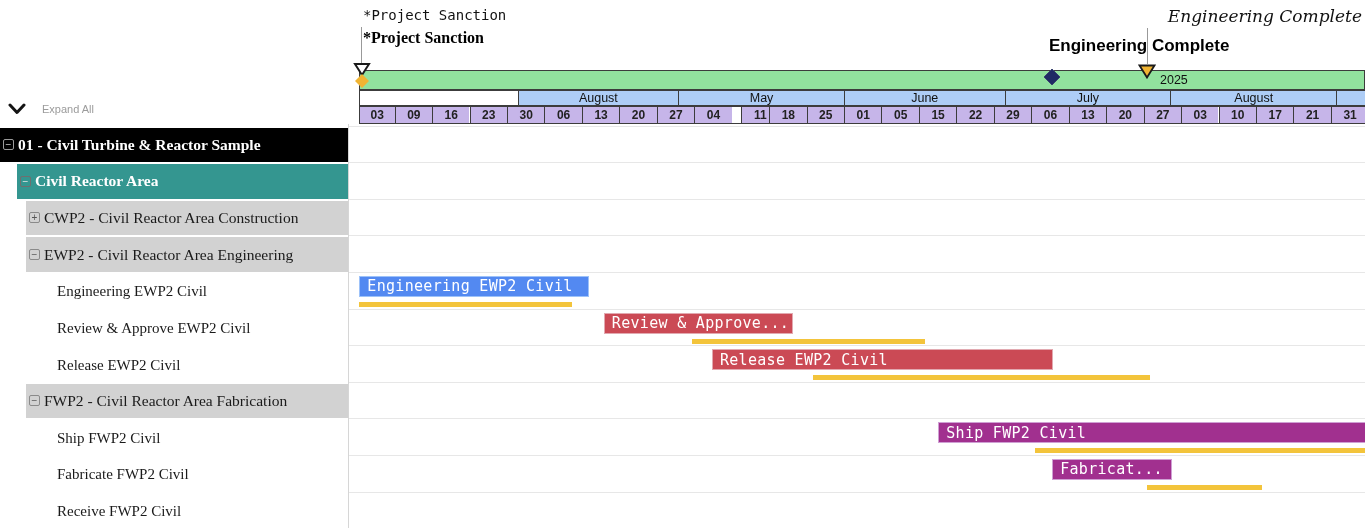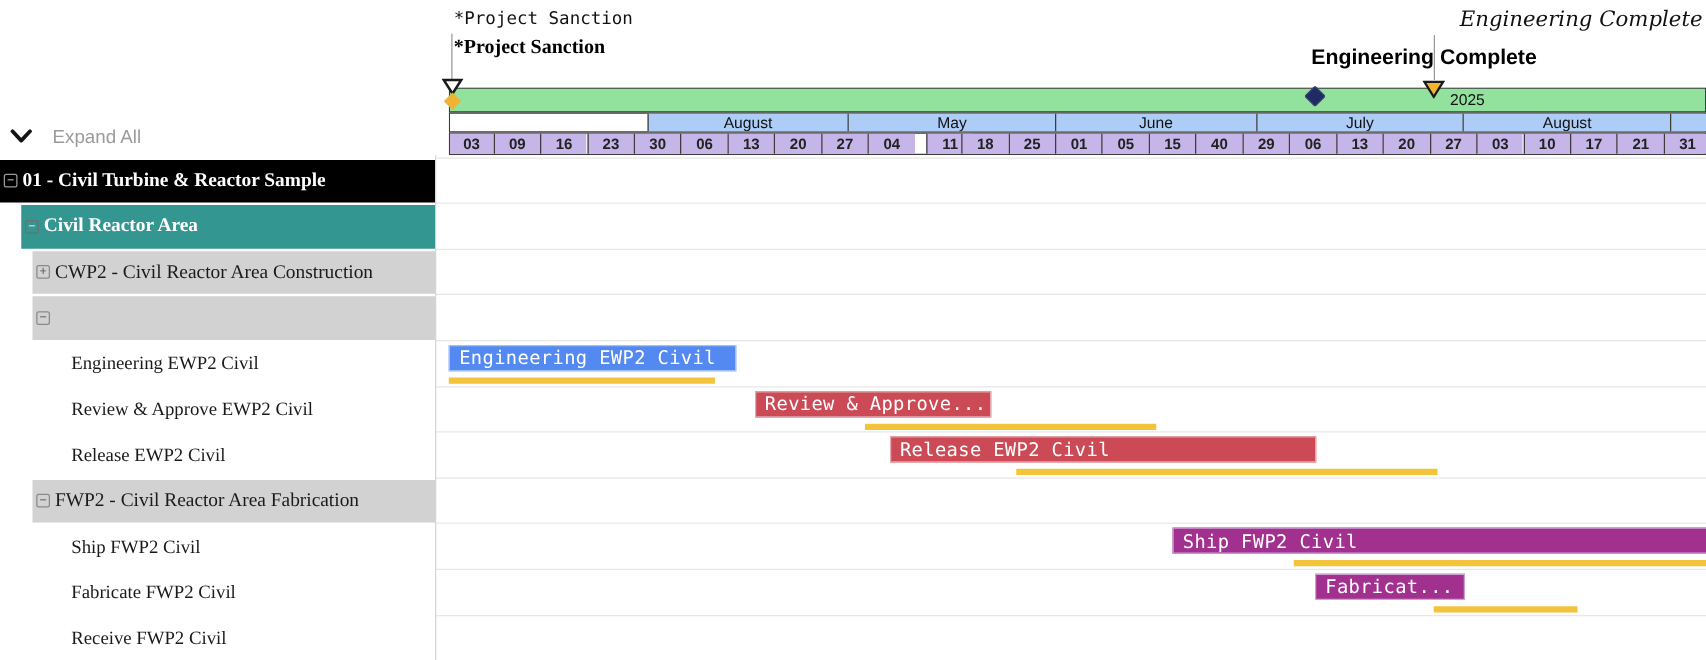--- a/index.html
+++ b/index.html
@@ -19,21 +19,21 @@
   #band-months{top:20px;height:16px;}
   #band-weeks{top:36px;height:18px;}
   .tcell{position:absolute;top:0;bottom:0;box-sizing:border-box;border-left:1px solid #3c3c3c;
          display:flex;align-items:center;justify-content:center;overflow:hidden;}
   .tcell.first{border-left:none;}
   .month-label{font-size:12.5px;color:#111;}
   .week-label{font-size:12px;font-weight:bold;color:#222;}
   .year-label{position:absolute;top:73px;left:1160px;font-size:12.5px;color:#111;}
   
   #expand-all{left:8px;top:98px;height:22px;display:flex;align-items:center;cursor:pointer;}
-  #expand-all span{margin-left:16px;color:#9b9b9b;font-size:15px;}
+  #expand-all span{margin-left:16px;color:#9b9b9b;font-size:11px;}
   .side-band{position:absolute;height:34.5px;display:flex;align-items:center;box-sizing:border-box;}
   .side-label{font-family:"Liberation Serif","DejaVu Serif",serif;font-size:15.5px;white-space:nowrap;overflow:hidden;}
   .side-task-label{position:absolute;font-family:"Liberation Serif","DejaVu Serif",serif;font-size:15px;color:#1a1a1a;white-space:nowrap;}
   .tree-toggle{width:11px;height:11px;box-sizing:border-box;border:1px solid #8a8a8a;border-radius:2px;
                font-size:10px;line-height:9px;text-align:center;flex:0 0 auto;margin-right:4px;cursor:pointer;}
   #sidebar-divider{left:348px;top:124px;width:1px;height:404px;background:#d6d6d6;}
   
   .row-sep{position:absolute;left:348px;width:1017px;height:1px;background:#e7e7e7;}
   .gantt-bar{position:absolute;height:21px;box-sizing:border-box;display:flex;align-items:center;
              overflow:hidden;cursor:pointer;}
@@ -129,21 +129,21 @@
         <div class="tcell" style="left: 484px; width: 37.45px; background: rgb(198, 181, 233);">
           <span class="week-label">01</span>
         </div>
         <div class="tcell" style="left: 521.45px; width: 37.45px; background: rgb(198, 181, 233);">
           <span class="week-label">05</span>
         </div>
         <div class="tcell" style="left: 558.9px; width: 37.45px; background: rgb(198, 181, 233);">
           <span class="week-label">15</span>
         </div>
         <div class="tcell" style="left: 596.35px; width: 37.45px; background: rgb(198, 181, 233);">
-          <span class="week-label">40</span>
+          <span class="week-label">22</span>
         </div>
         <div class="tcell" style="left: 633.8px; width: 37.45px; background: rgb(198, 181, 233);">
           <span class="week-label">29</span>
         </div>
         <div class="tcell" style="left: 671.25px; width: 37.45px; background: rgb(198, 181, 233);">
           <span class="week-label">06</span>
         </div>
         <div class="tcell" style="left: 708.7px; width: 37.45px; background: rgb(198, 181, 233);">
           <span class="week-label">13</span>
         </div>
@@ -197,20 +197,21 @@
         <span class="side-label" style="color: rgb(255, 255, 255); font-weight: bold;">Civil Reactor Area</span>
       </div>
       <div class="row-sep" style="top: 198.7px;"></div>
       <div class="side-band" style="left: 26px; width: 322px; top: 200.7px; padding-left: 3px; background: rgb(210, 210, 210);">
         <div class="tree-toggle" style="border-color: rgb(138, 138, 138); color: rgb(85, 85, 85);">+</div>
         <span class="side-label" style="color: rgb(26, 26, 26);">CWP2 - Civil Reactor Area Construction</span>
       </div>
       <div class="row-sep" style="top: 235.3px;"></div>
       <div class="side-band" style="left: 26px; width: 322px; top: 237.3px; padding-left: 3px; background: rgb(210, 210, 210);">
         <div class="tree-toggle" style="border-color: rgb(138, 138, 138); color: rgb(85, 85, 85);">−</div>
+        <span class="side-label" style="color: rgb(26, 26, 26);">EWP2 - Civil Reactor Area Engineering</span>
       </div>
       <div class="row-sep" style="top: 271.9px;"></div>
       <div class="side-task-label" style="left: 57px; top: 273.4px; line-height: 36.6px;">Engineering EWP2 Civil</div>
       <div class="gantt-bar" style="left: 359.36px; width: 229.515px; top: 275.9px; background: rgb(83, 137, 241); border: 1px solid rgb(157, 194, 249);">
         <span>Engineering EWP2 Civil</span>
       </div>
       <div class="baseline" style="left: 359.36px; width: 212.93px; top: 301.9px; background: rgb(243, 196, 59);"></div>
       <div class="row-sep" style="top: 308.5px;"></div>
       <div class="side-task-label" style="left: 57px; top: 310px; line-height: 36.6px;">Review &amp; Approve EWP2 Civil</div>
       <div class="gantt-bar" style="left: 603.855px; width: 189.39px; top: 312.5px; background: rgb(203, 74, 85); border: 1px solid rgb(226, 169, 176);">

